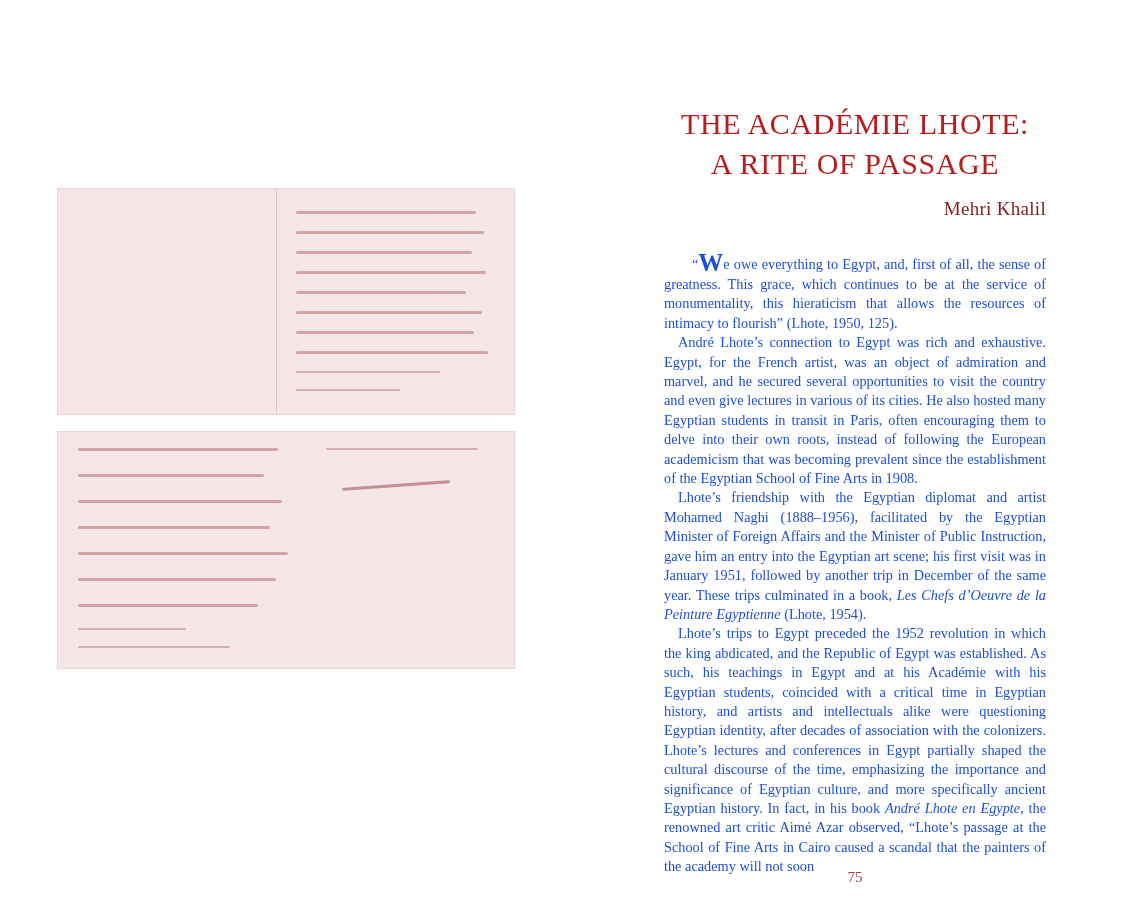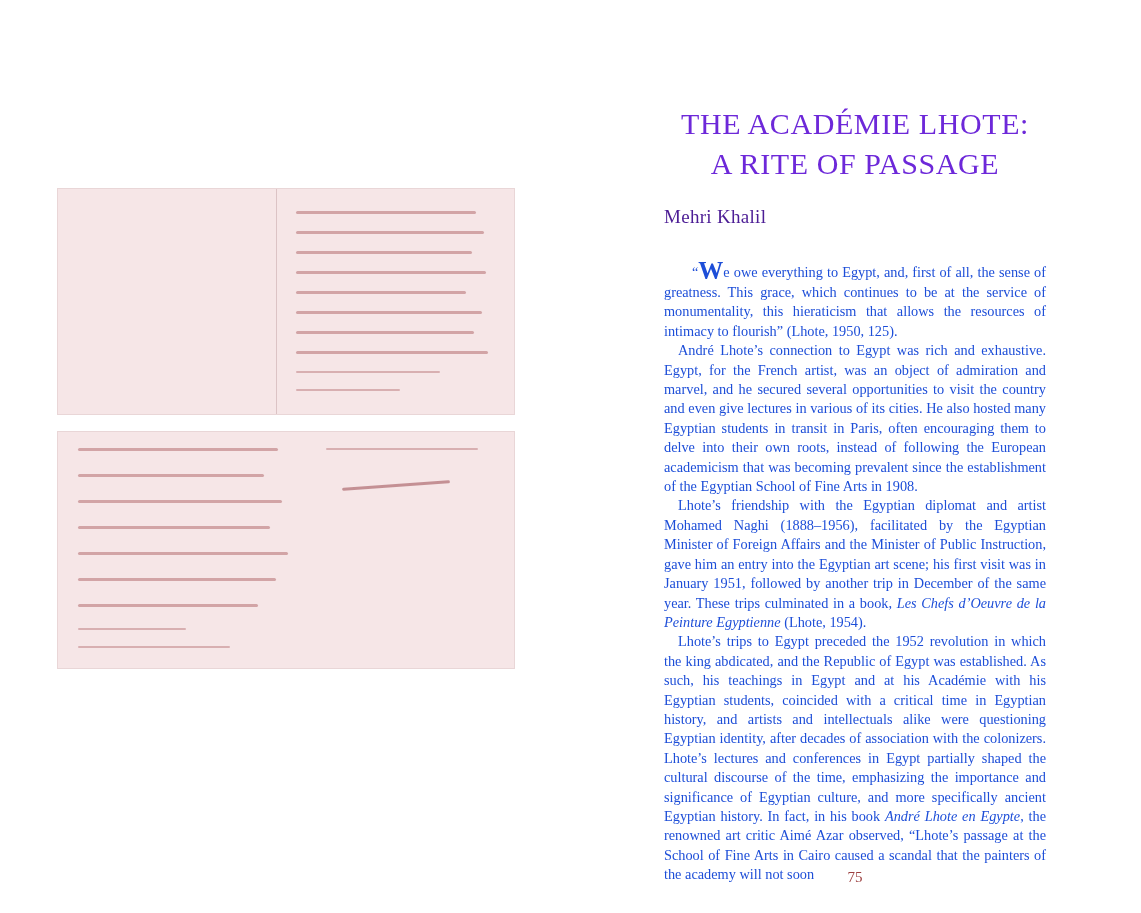--- a/index.html
+++ b/index.html
@@ -96,29 +96,29 @@
   }
   .title {
     margin: 0;
     padding-top: 104px;
     text-align: center;
     font-family: "Liberation Serif", serif;
     font-size: 30px;
     line-height: 40px;
     letter-spacing: 0.6px;
     font-weight: 400;
-    color: #6d28d9;
+    color: #b91c1c;
   }
   .title .line2 { display: block; }
   .byline {
-    margin: 22px 0 0 0;
-    text-align: left;
+    margin: 14px 0 0 0;
+    text-align: right;
     font-size: 19px;
     letter-spacing: .3px;
-    color: #4c1d95;
+    color: #7f1d1d;
     font-weight: 400;
   }
 
   .body {
     margin-top: 30px;
     font-size: 14.3px;
     line-height: 19.4px;
     text-align: justify;
     color: #1d4ed8;
     -webkit-hyphens: auto;

